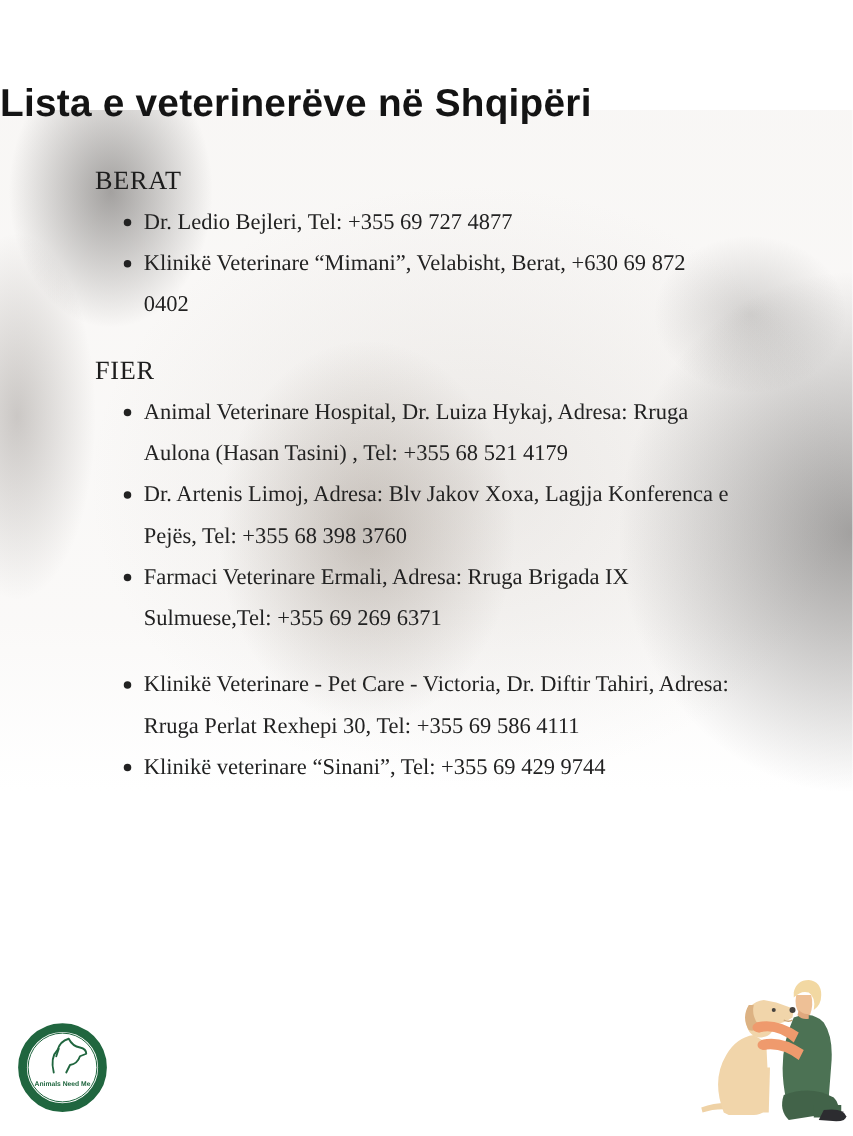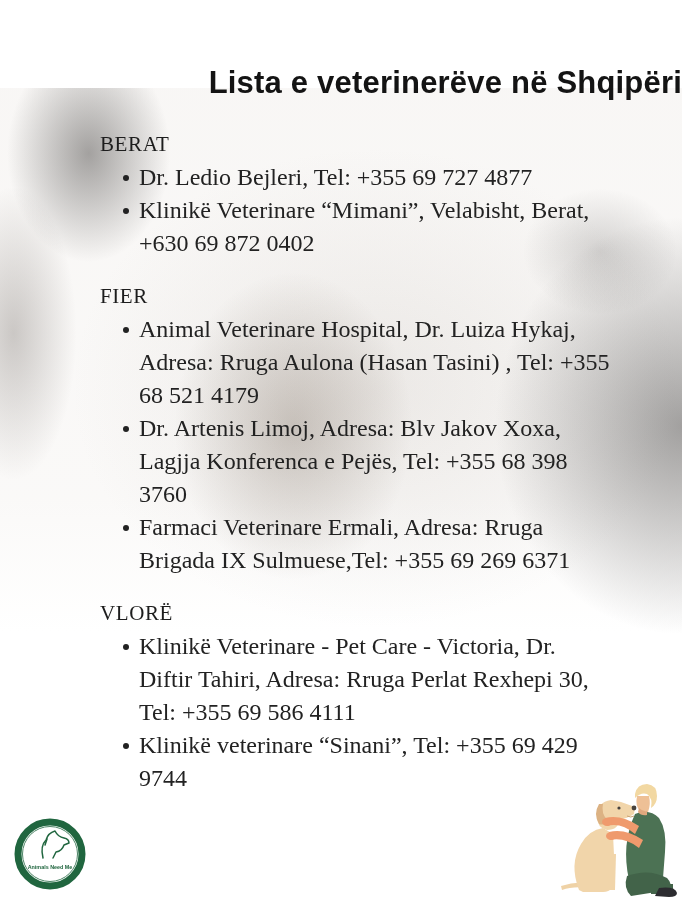--- a/index.html
+++ b/index.html
@@ -18,36 +18,36 @@
       radial-gradient(170px 220px at 43% 62%, rgba(80,62,45,.26), transparent 70%),
       radial-gradient(260px 290px at 100% 62%, rgba(40,38,37,.42), transparent 72%),
       radial-gradient(110px 90px at 88% 30%, rgba(60,57,55,.20), transparent 70%),
       radial-gradient(380px 300px at 55% 55%, rgba(170,160,150,.18), transparent 80%),
       linear-gradient(180deg, rgba(246,244,242,.75), rgba(246,244,242,.55) 75%, rgba(255,255,255,0));
     pointer-events:none;
   }
 
   .title {
     position:absolute; top:42px; left:0; width:682px;
-    text-align:right;
+    text-align:left;
     font-family:"Liberation Sans", sans-serif;
     font-weight:700; font-size:31px; line-height:40px;
     color:#141414; letter-spacing:.2px;
   }
 
-  .content { position:absolute; left:100px; top:128px; width:510px; z-index:2; }
+  .content { position:absolute; left:76px; top:128px; width:510px; z-index:2; }
   .section { margin:0 0 20px 0; }
   .section-name {
     margin:0; font-size:21px; line-height:33px; font-weight:400;
     color:#1d1d1d; letter-spacing:.6px;
   }
   .entries { list-style:none; margin:0; padding:0; }
   .entry {
     position:relative; padding-left:39px;
-    font-size:24px; line-height:33px; color:#222222;
+    font-size:18px; line-height:33px; color:#222222;
   }
   .entry::before {
     content:""; position:absolute; left:23px; top:13.5px;
     width:6px; height:6px; border-radius:50%; background:#222222;
   }
 
   .logo { position:absolute; left:14px; top:818px; width:72px; height:72px; z-index:2; }
   .illustration { position:absolute; left:555px; top:780px; width:127px; height:129px; z-index:2; }
 </style>
 </head>
@@ -70,21 +70,20 @@
   <div class="section">
     <h2 class="section-name">FIER</h2>
     <ul class="entries">
       <li class="entry">Animal Veterinare Hospital, Dr. Luiza Hykaj, Adresa: Rruga Aulona (Hasan Tasini) , Tel: +355 68 521 4179</li>
       <li class="entry">Dr. Artenis Limoj, Adresa: Blv Jakov Xoxa, Lagjja Konferenca e Pejës, Tel: +355 68 398 3760</li>
       <li class="entry">Farmaci Veterinare Ermali, Adresa: Rruga Brigada IX Sulmuese,Tel: +355 69 269 6371</li>
     </ul>
   </div>
 
   <div class="section">
-    <h2 class="section-name">VLORË</h2>
     <ul class="entries">
       <li class="entry">Klinikë Veterinare - Pet Care - Victoria, Dr. Diftir Tahiri, Adresa: Rruga Perlat Rexhepi 30, Tel: +355 69 586 4111</li>
       <li class="entry">Klinikë veterinare “Sinani”, Tel: +355 69 429 9744</li>
     </ul>
   </div>
 
 </div>
 
 <svg class="logo" viewBox="0 0 72 72" aria-hidden="true">
   <circle cx="36" cy="36" r="32" fill="#ffffff" stroke="#20663f" stroke-width="7"></circle>

